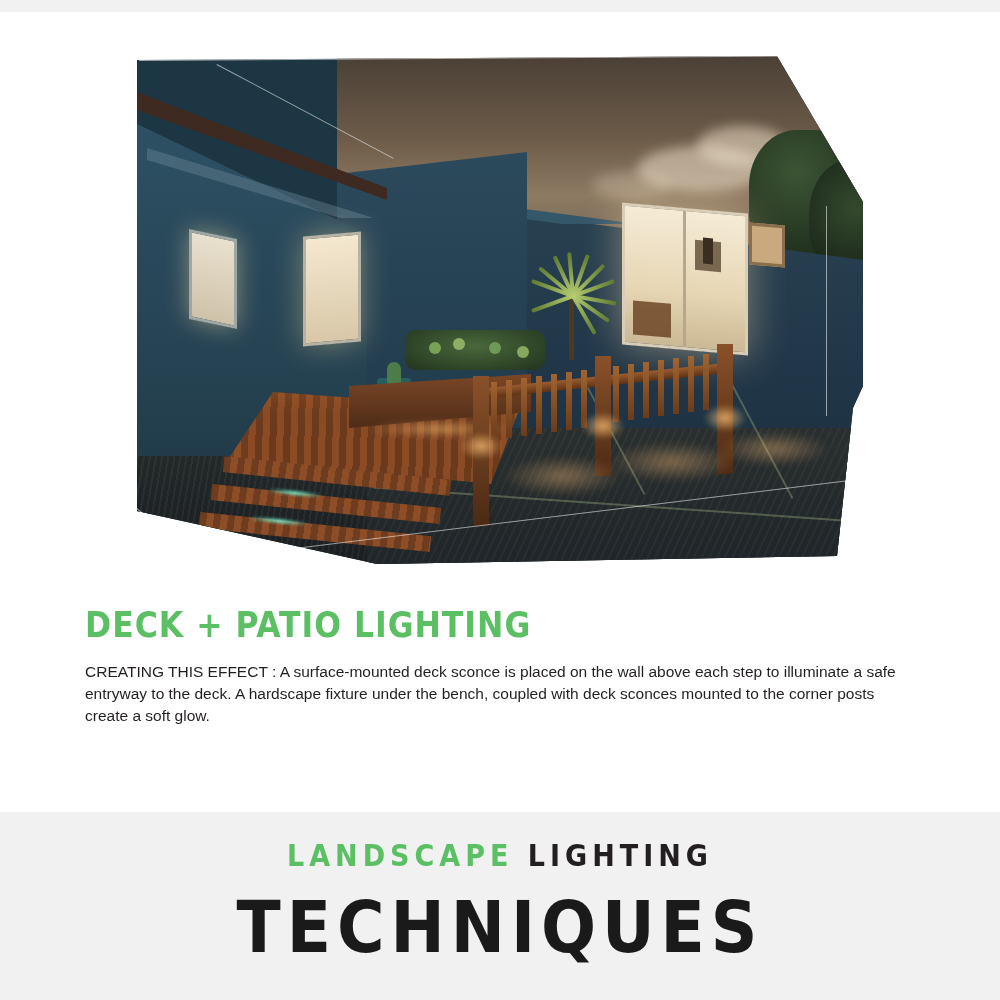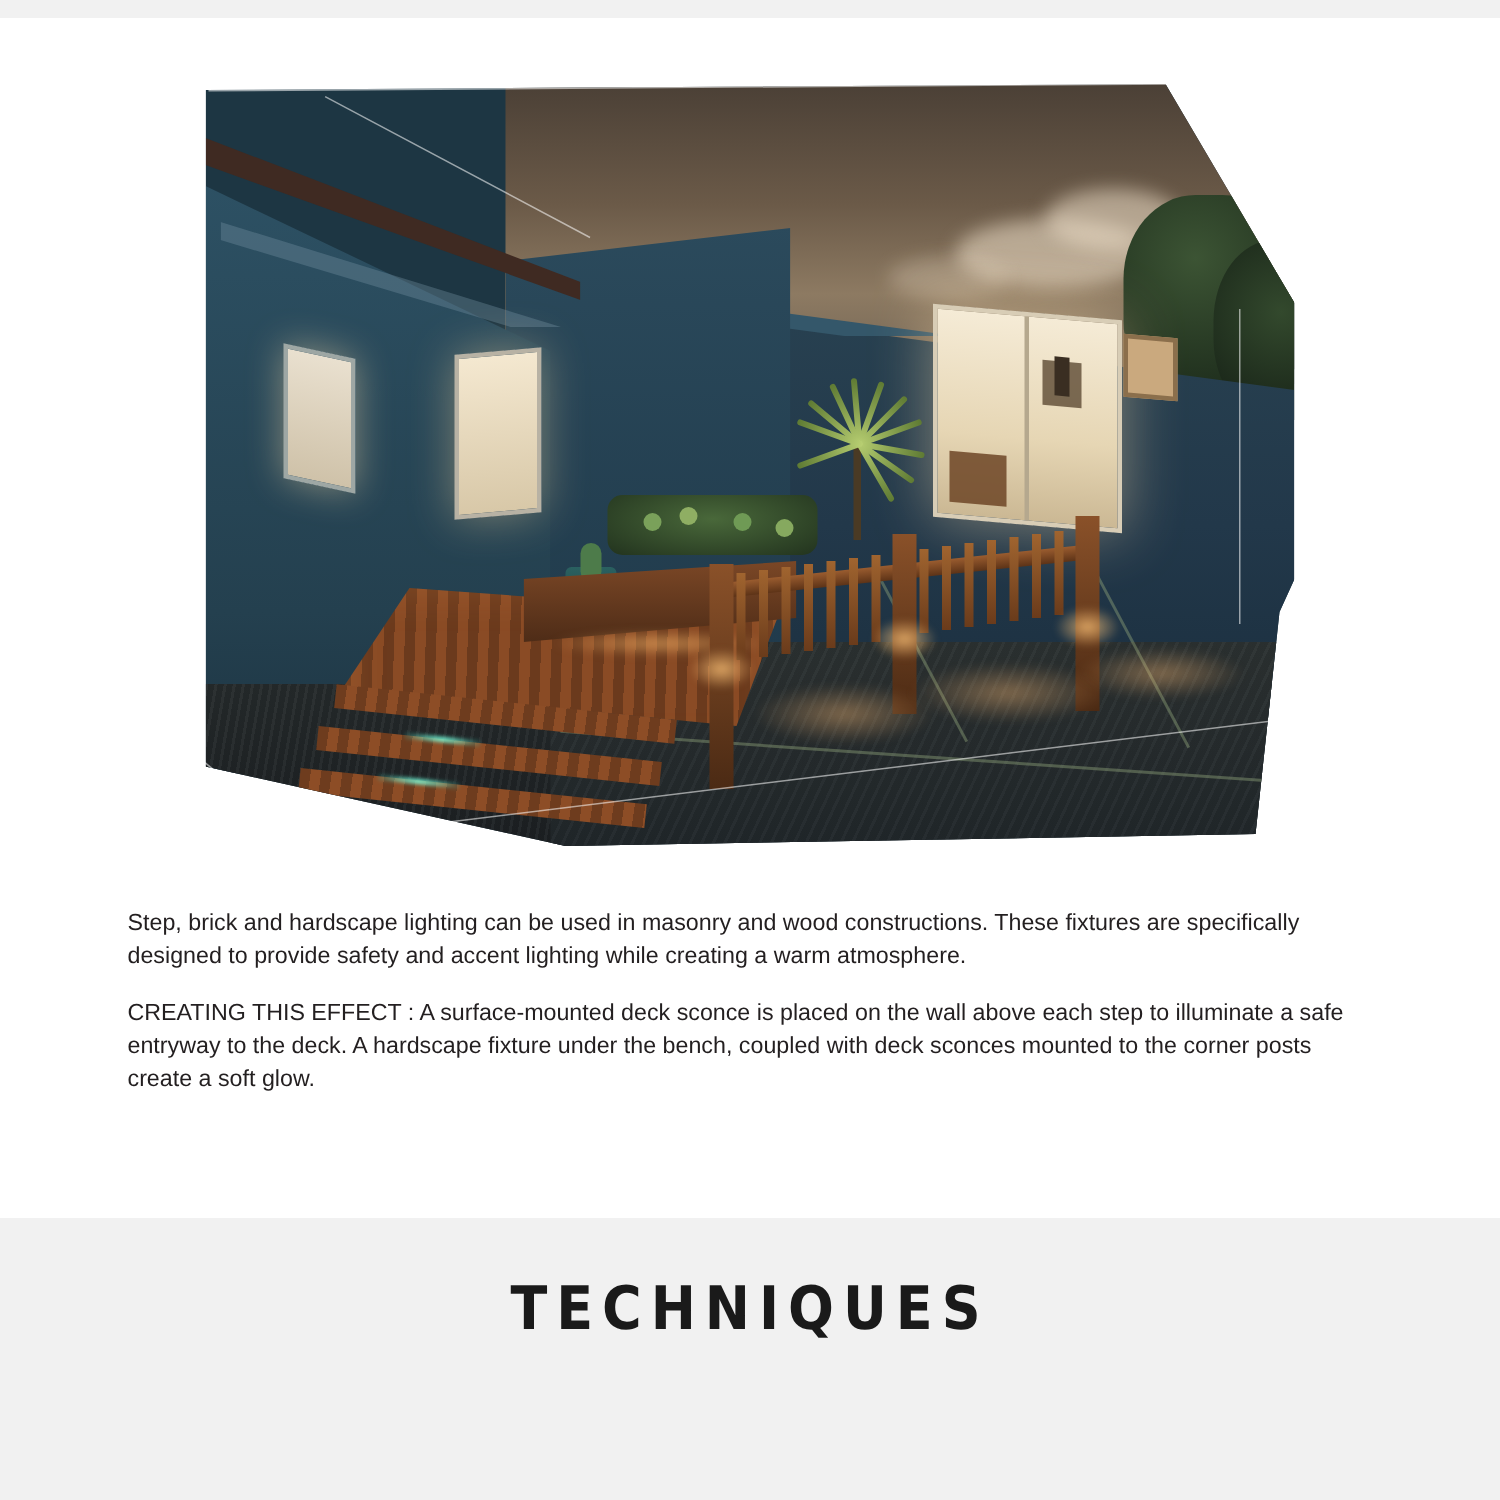--- a/index.html
+++ b/index.html
@@ -343,21 +343,21 @@
     font-family: "DejaVu Sans Condensed", "Liberation Sans Narrow", "Liberation Sans", sans-serif;
     font-size: 30px;
     font-weight: bold;
     letter-spacing: 5px;
     color: #231f20;
   }
   .footer-line1 .green { color: #5bbf63; }
   .footer-line2 {
     margin-top: 12px;
     font-family: "DejaVu Sans Condensed", "Liberation Sans Narrow", "Liberation Sans", sans-serif;
-    font-size: 40px;
+    font-size: 72px;
     font-weight: bold;
     letter-spacing: 6px;
     color: #1a1a1a;
   }
 </style>
 </head>
 <body>
 
 <div class="page">
 
@@ -469,21 +469,25 @@
 
     <div class="guide" style="left:2px; top:4px; width:646px; transform:rotate(-0.4deg);"></div>
     <div class="guide" style="left:80px; top:8px; width:200px; transform:rotate(28deg);"></div>
     <div class="guide" style="left:648px; top:2px; width:170px; transform:rotate(58deg);"></div>
     <div class="guide" style="left:690px; top:150px; width:210px; transform:rotate(90deg);"></div>
     <div class="guide" style="left:0px; top:452px; width:120px; transform:rotate(40deg);"></div>
     <div class="guide" style="left:44px; top:506px; width:690px; transform:rotate(-7deg);"></div>
   </div>
 
   <div class="content">
-    <p class="body-text">Step, brick and hardscape lighting can be used in masonry and wood constructions. These fixtures are specifically designed to provide safety and accent lighting while creating a warm atmosphere.</p>
+    <h1 class="headline">DECK + PATIO LIGHTING</h1>
     <p class="body-text"><b>CREATING THIS EFFECT :</b><span> A surface-mounted deck sconce is placed on the wall above each step to illuminate a safe entryway to the deck. A hardscape fixture under the bench, coupled with deck sconces mounted to the corner posts create a soft glow.</span></p>
   </div>
 
   <div class="footer">
+    <div class="footer-line1">
+      <span class="green">LANDSCAPE</span>
+      <span>LIGHTING</span>
+    </div>
     <div class="footer-line2">TECHNIQUES</div>
   </div>
 
 </div>
 
 </body></html>

